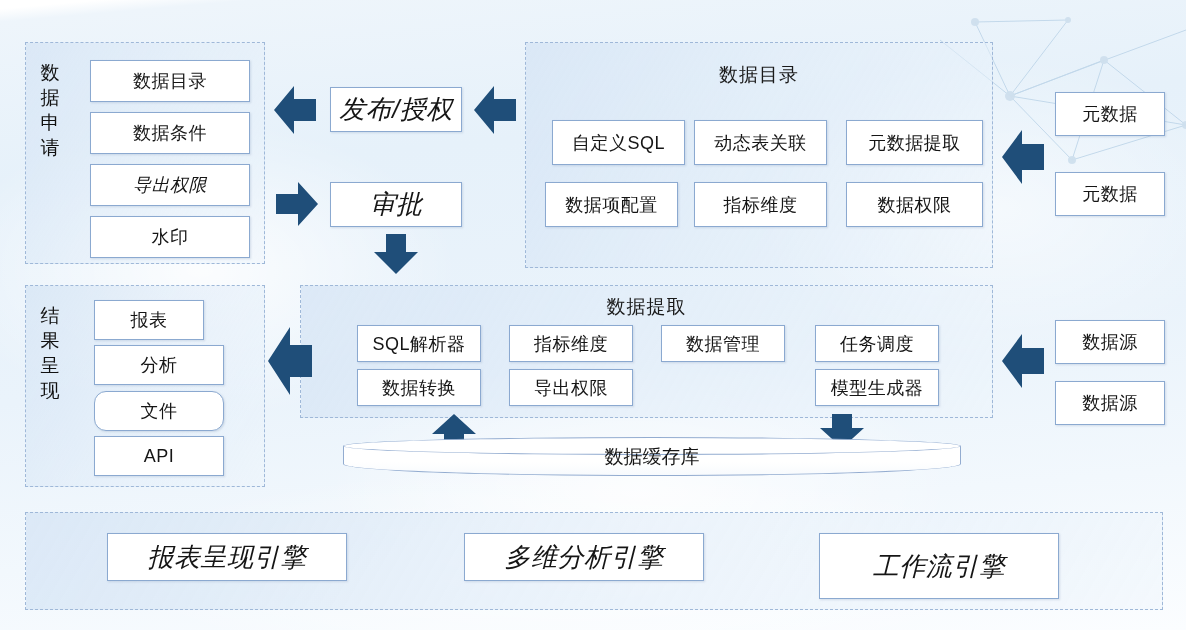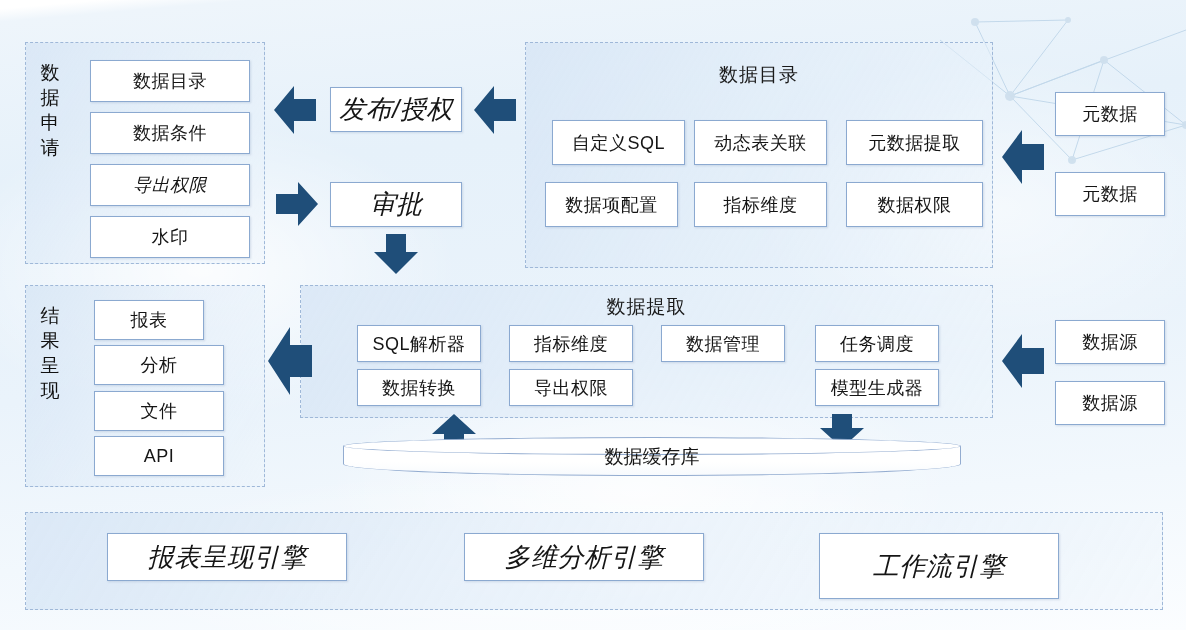--- a/index.html
+++ b/index.html
@@ -144,21 +144,21 @@
 
   <div class="vcap" style="left:33px;top:303px;">
       <div>结</div>
       <div>果</div>
       <div>呈</div>
       <div>现</div>
     </div>
 
   <div class="box std" style="left:94px;top:300px;width:110px;height:40px;">报表</div>
   <div class="box std" style="left:94px;top:345px;width:130px;height:40px;">分析</div>
-  <div class="box std" style="left:94px;top:391px;width:130px;height:40px;">文件</div>
+  <div class="box std" style="left:94px;top:391px;width:130px;height:40px;border-radius:12px;">文件</div>
   <div class="box std" style="left:94px;top:436px;width:130px;height:40px;">API</div>
 
   <div class="box std lg" style="left:330px;top:87px;width:132px;height:45px;">发布/授权</div>
   <div class="box std lg" style="left:330px;top:182px;width:132px;height:45px;">审批</div>
 
   <div class="arrow" style="left:274px;top:84px;width:42px;height:52px;">
     <svg viewBox="0 0 42 52" width="42" height="52">
       <polygon points="0,26 20,2 20,15 42,15 42,37 20,37 20,50" fill="#1F4E79"></polygon>
     </svg>
   </div>

